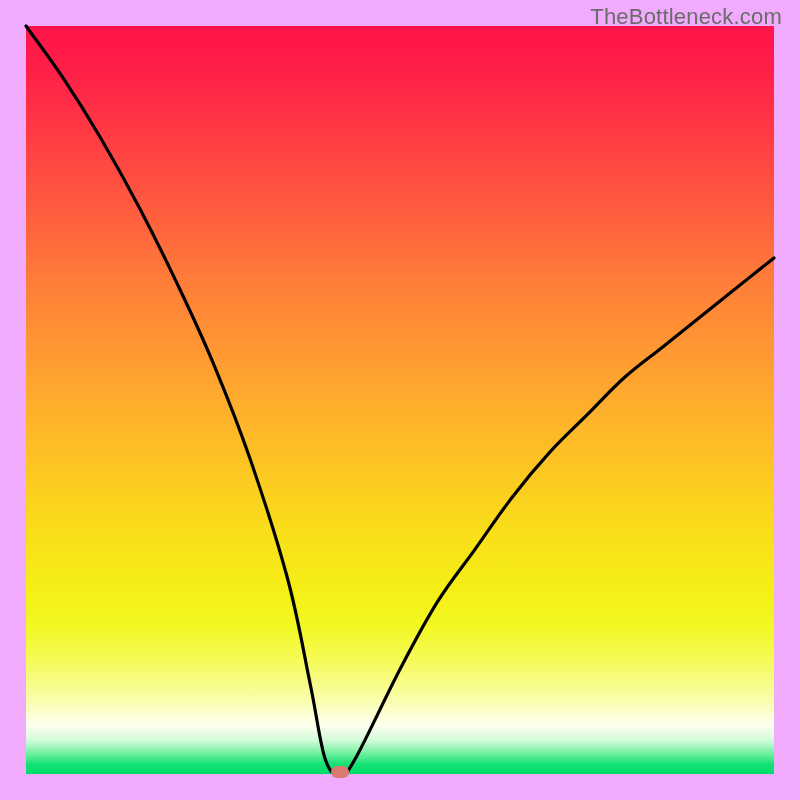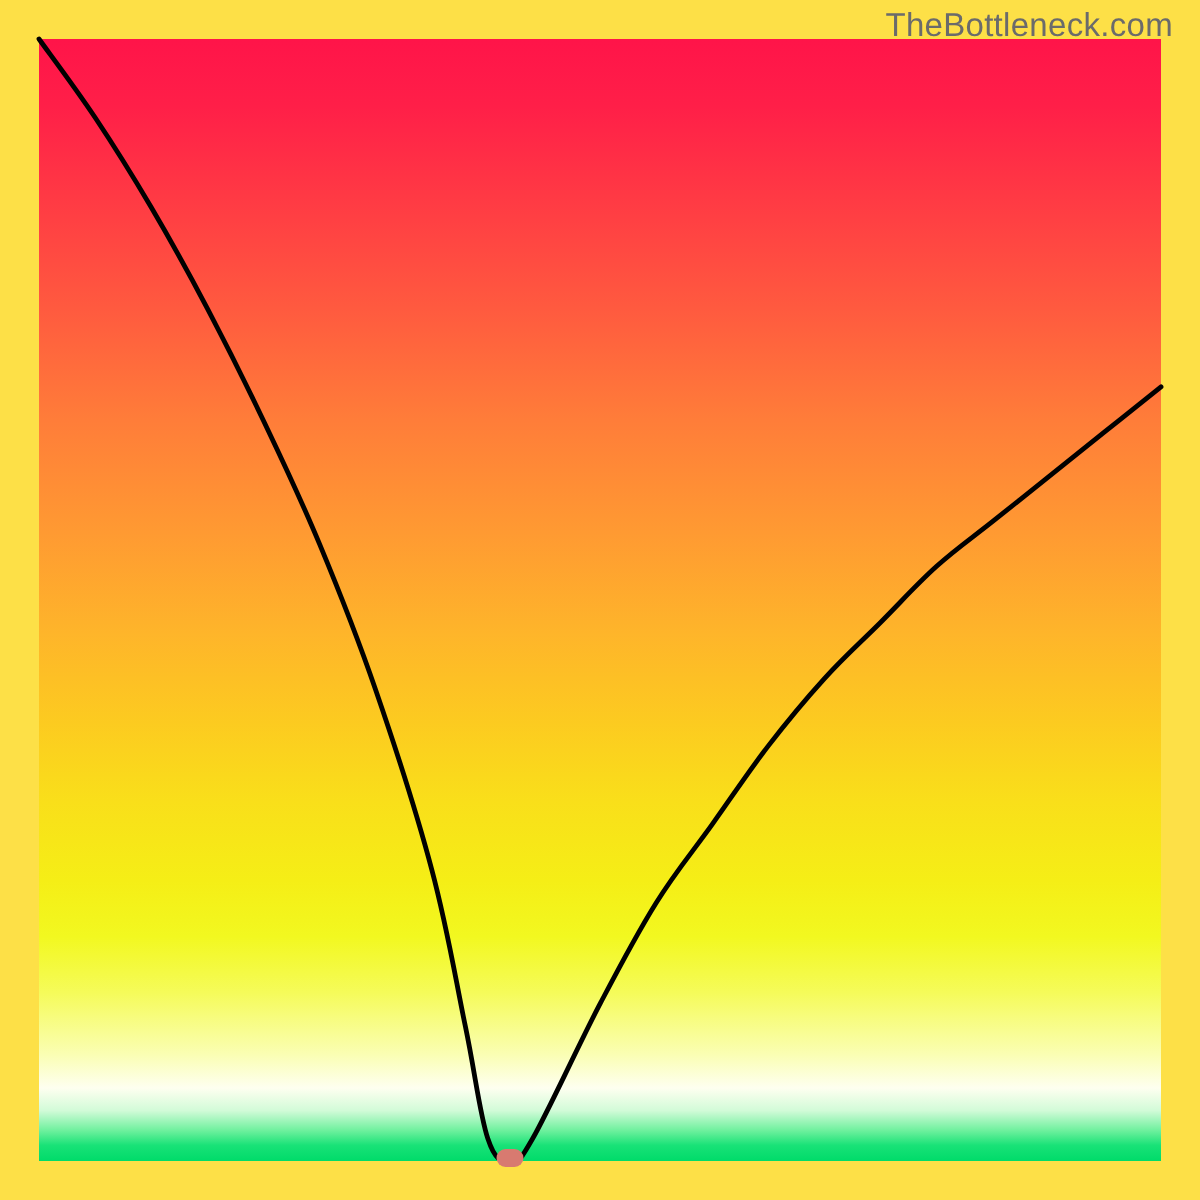--- a/index.html
+++ b/index.html
@@ -8,21 +8,21 @@
     width: 800px;
     height: 800px;
     background: #000;
     overflow: hidden;
     font-family: Arial, Helvetica, sans-serif;
   }
   .frame {
     position: absolute;
     left: 0; top: 0;
     width: 800px; height: 800px;
-    background: #fde047;
+    background: #f0abfc;
   }
   .plot-area {
     position: absolute;
     left: 26px;
     top: 26px;
     width: 748px;
     height: 748px;
     background: linear-gradient(
       to bottom,
       #ff1449 0%,

